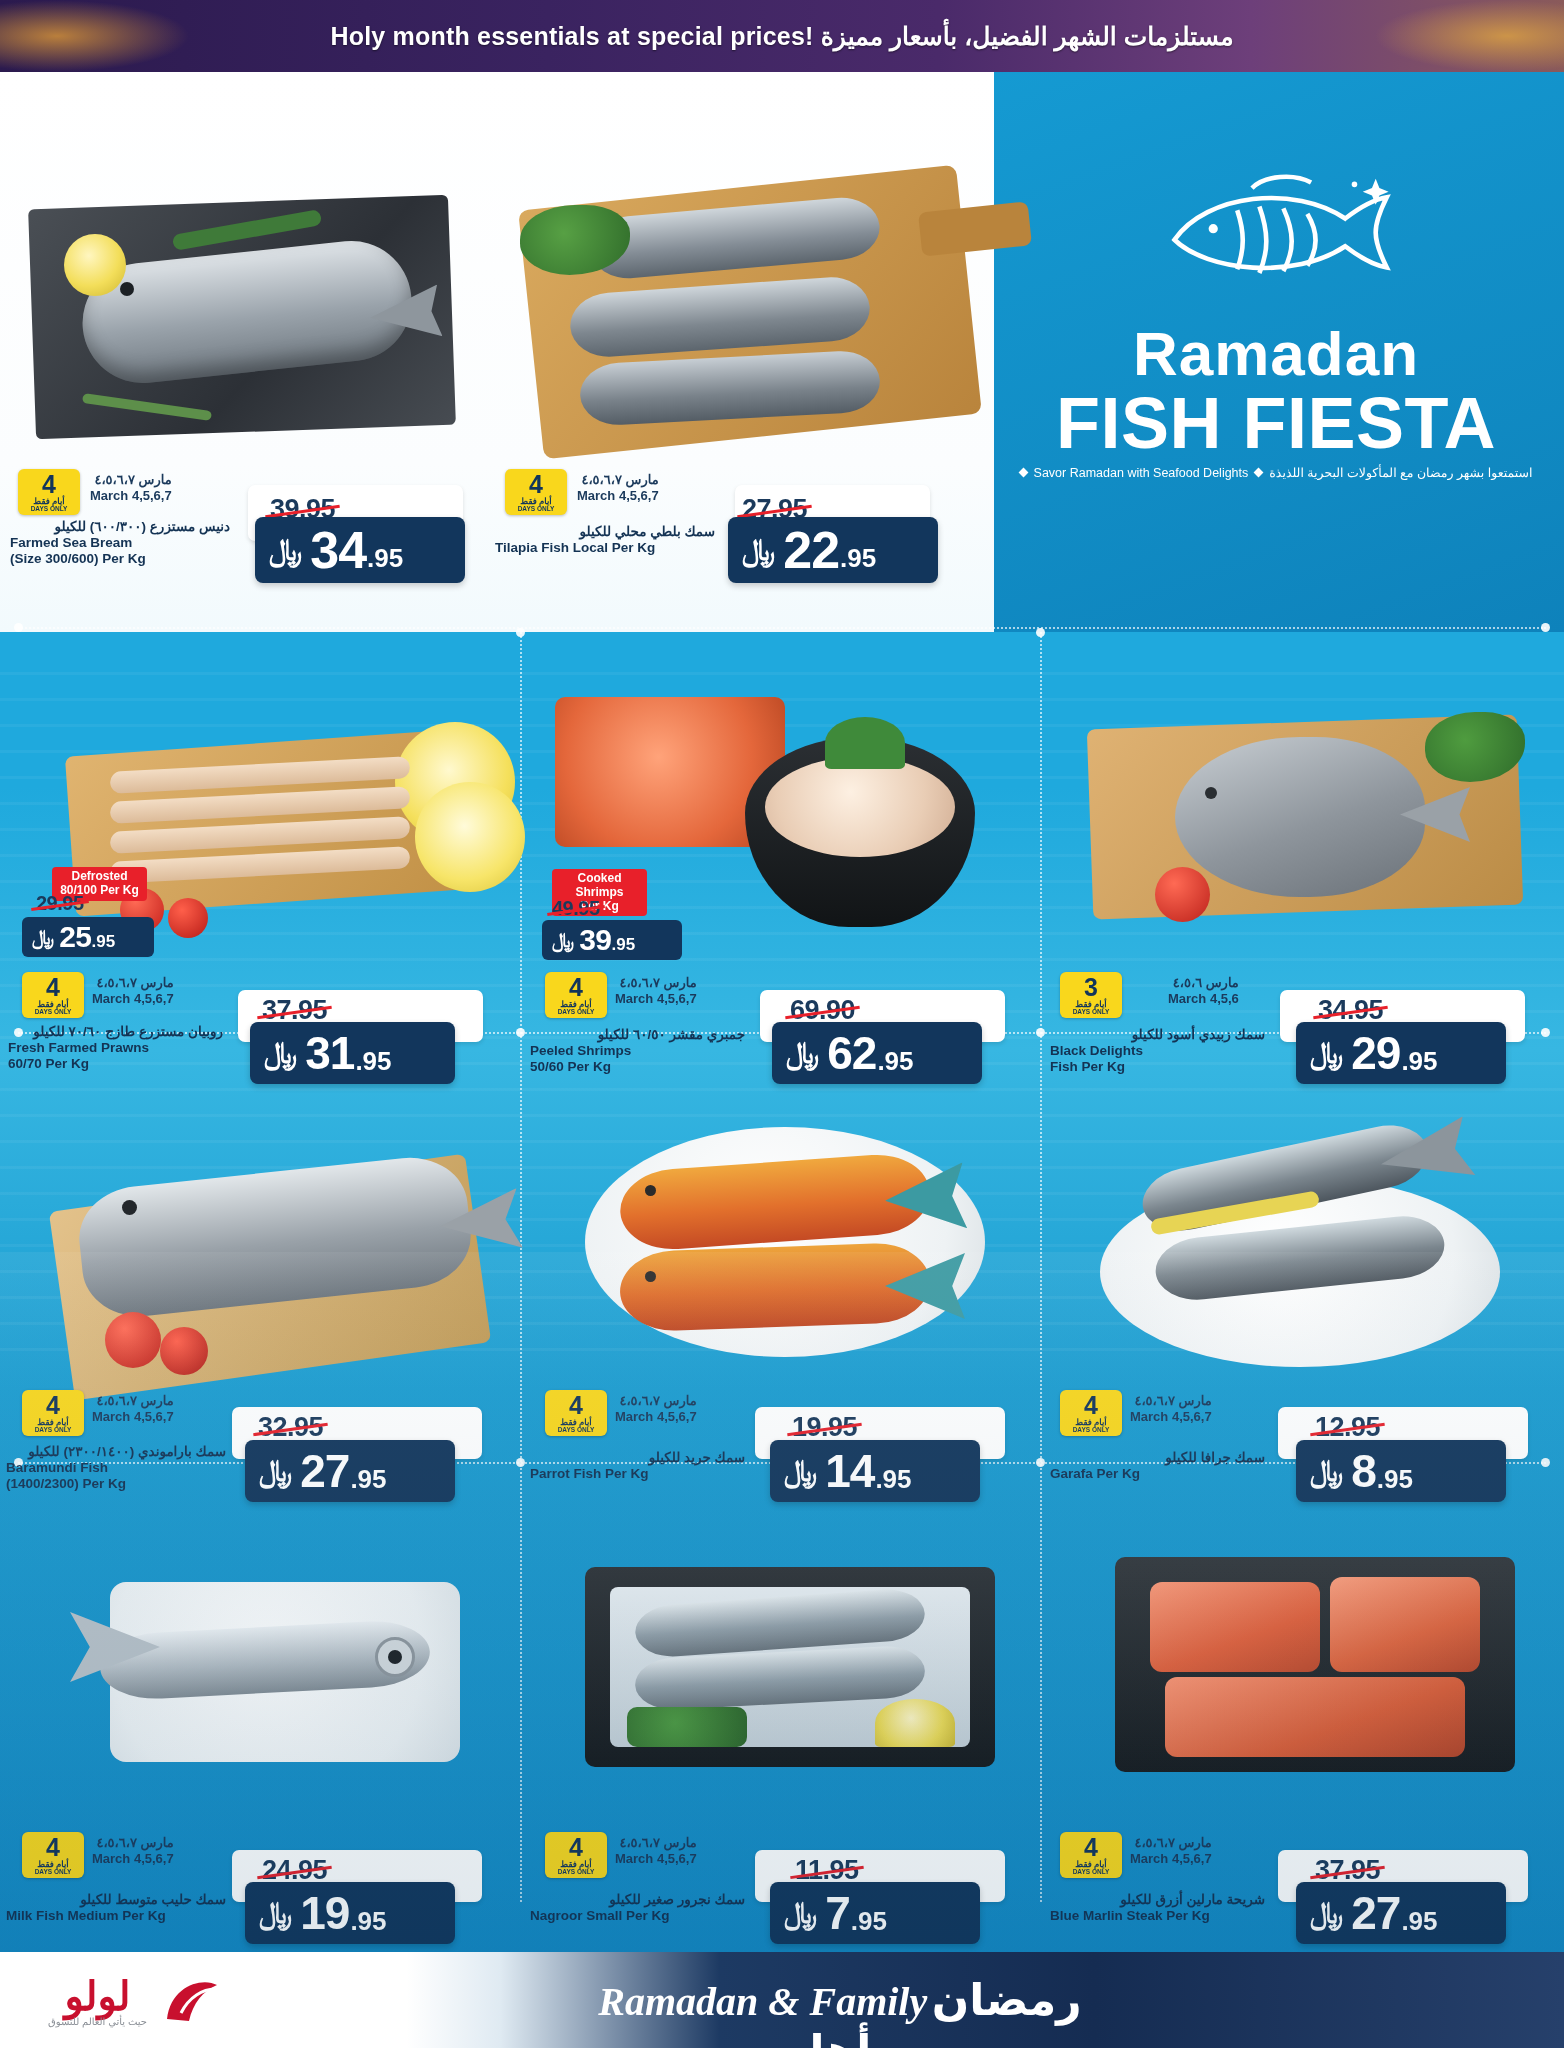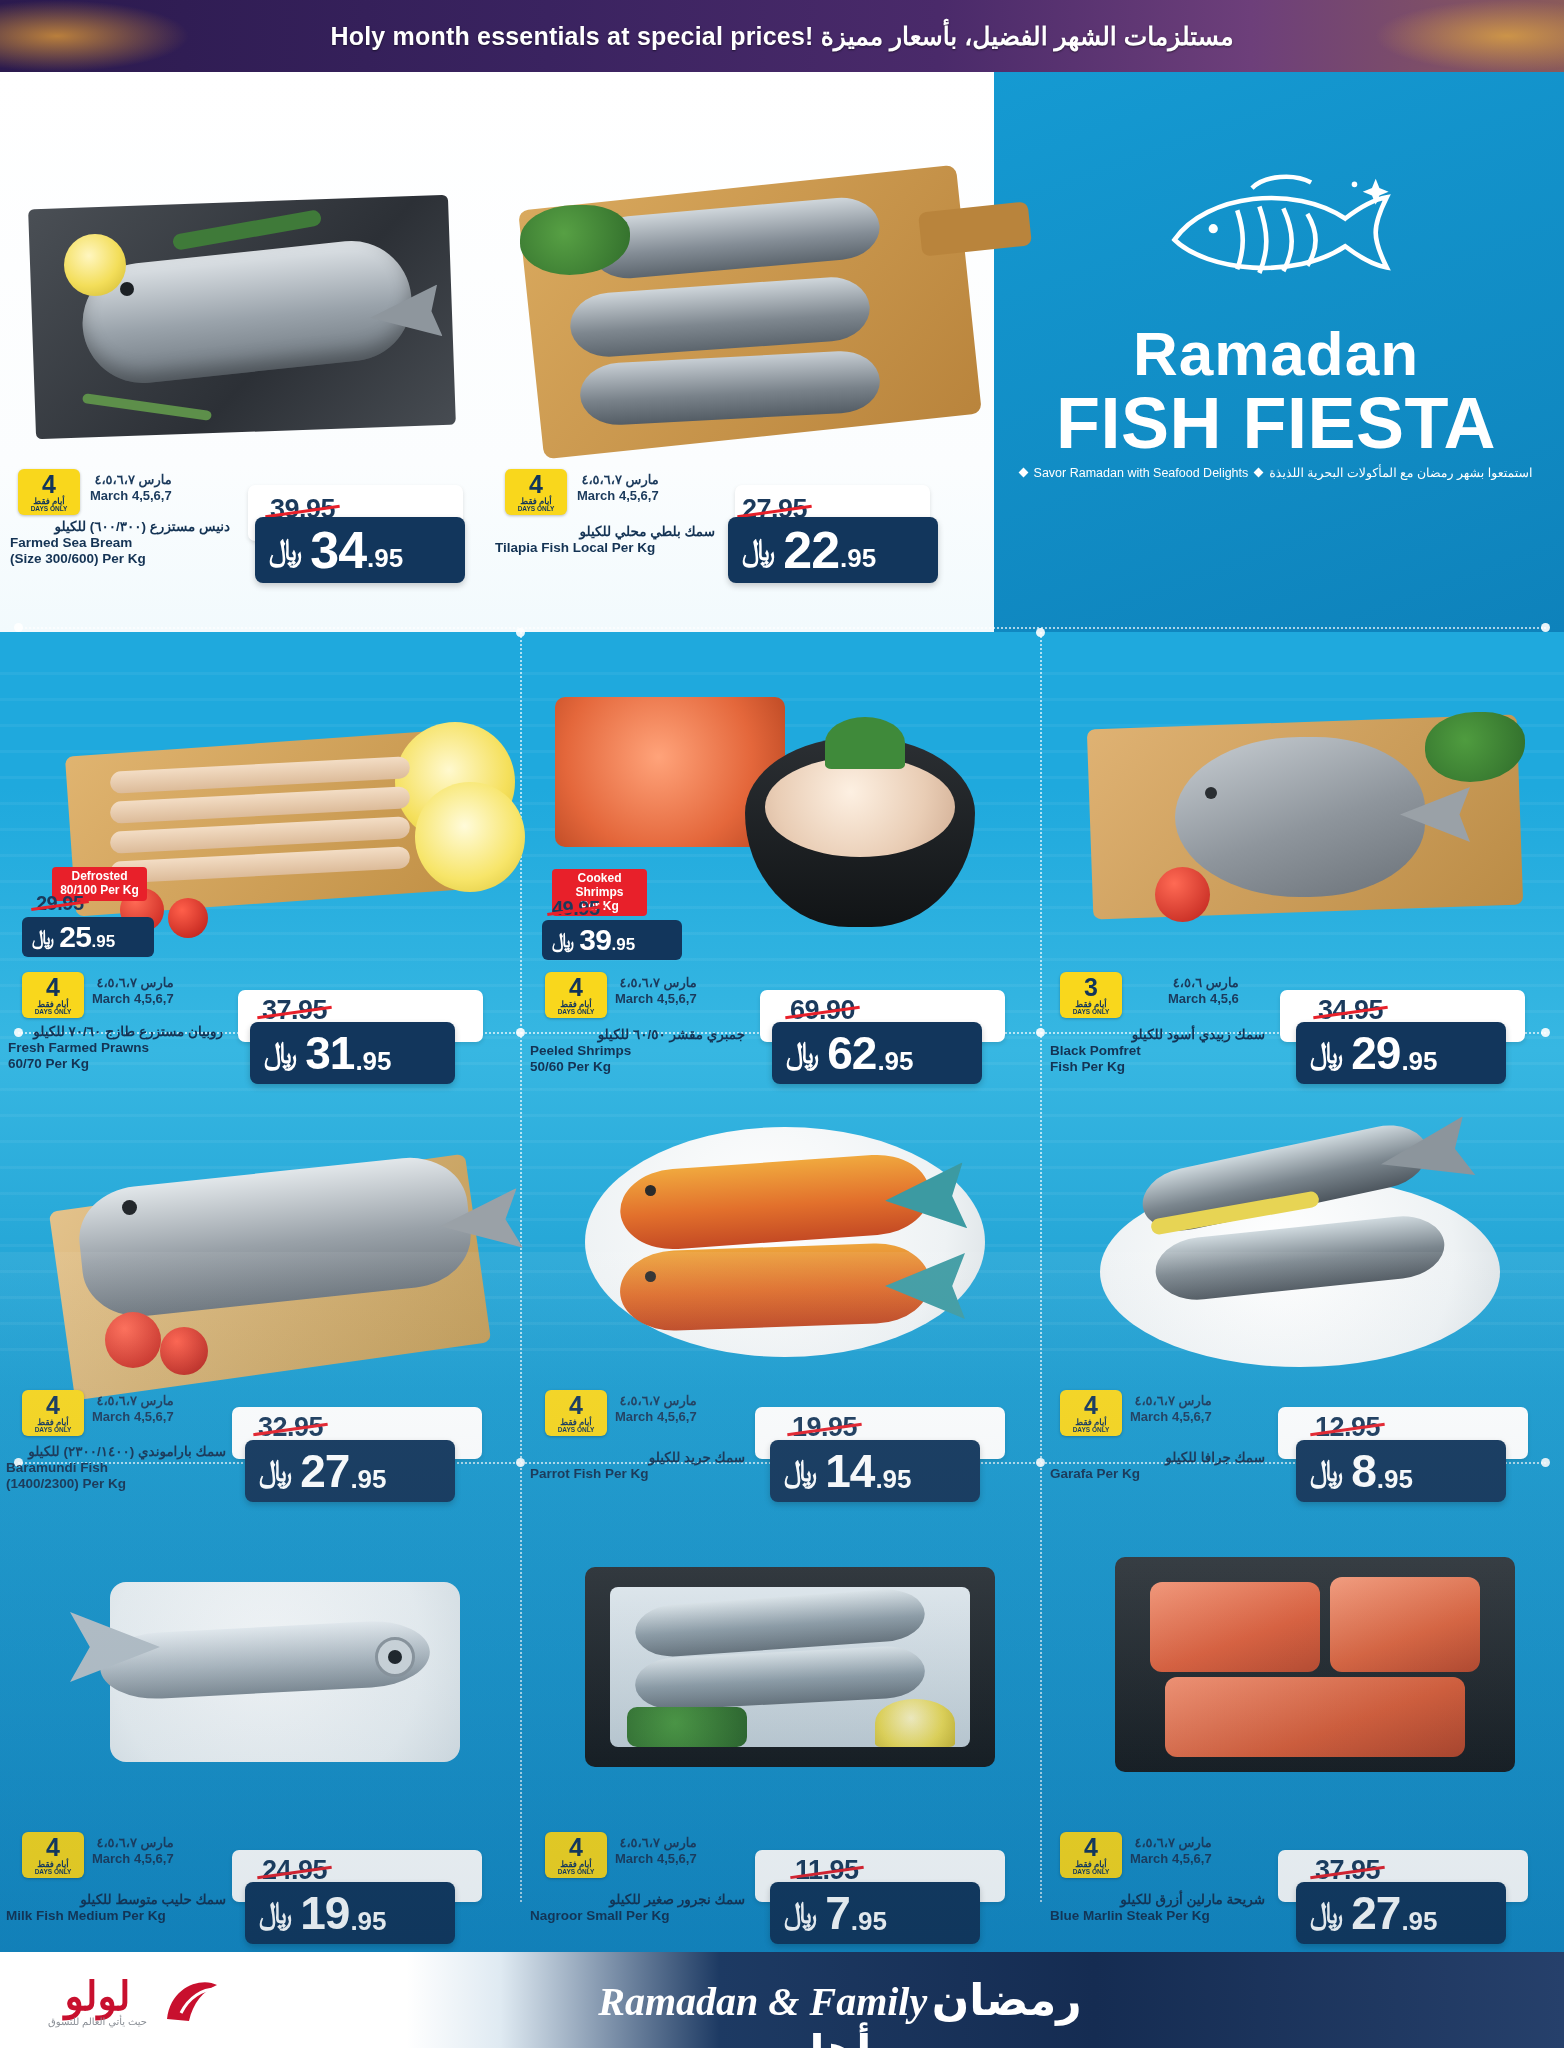--- a/index.html
+++ b/index.html
@@ -376,21 +376,21 @@
     <span class="num">3</span>
     <span class="ar">أيام فقط</span>
     <span class="en">DAYS ONLY</span>
   </div>
   <div class="dates" style="left:1168px; top:903px;">
     <div class="ar">مارس ٤،٥،٦</div>
     <div>March 4,5,6</div>
   </div>
   <div class="namebox" style="left:1050px; top:955px; width:215px;">
     <div class="ar">سمك زبيدي أسود للكيلو</div>
-    <div class="en">Black Pomfret</div>
+    <div class="en">Black Delights</div>
     <div class="en2">Fish Per Kg</div>
   </div>
   <div class="oldprice" style="left:1318px; top:923px;">34.95</div>
   <div class="pricepill" style="left:1296px; top:950px; width:210px;">
     <span class="riyal riyal-glyph">﷼</span>
     <span class="int">29</span>
     <span class="dec">.95</span>
   </div>
 
   <div class="photo" style="left:50px; top:1030px; width:460px; height:290px;">

